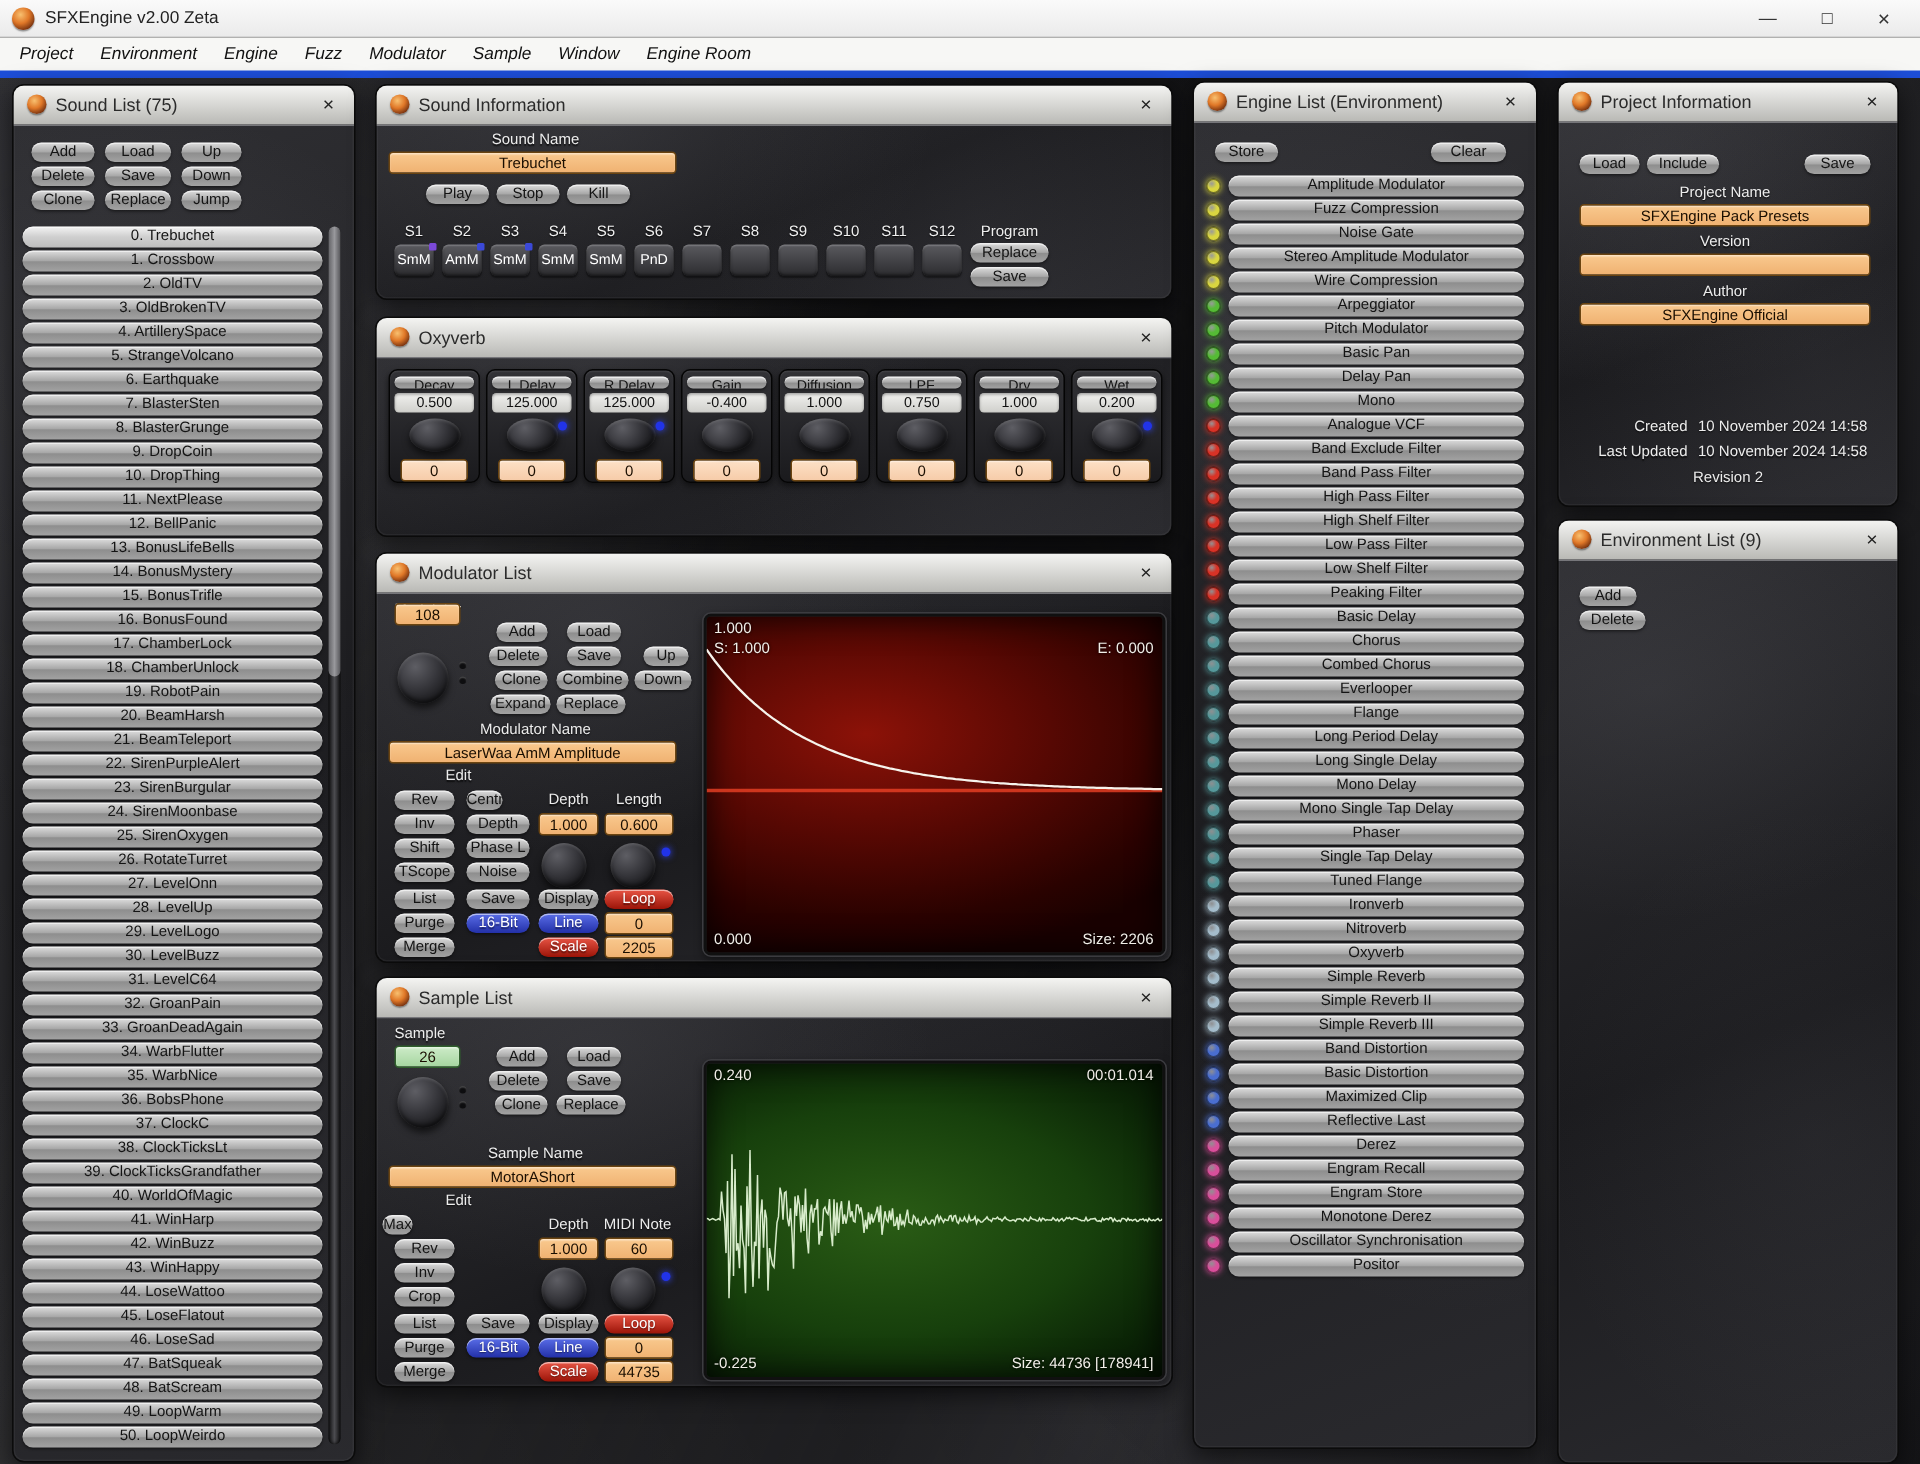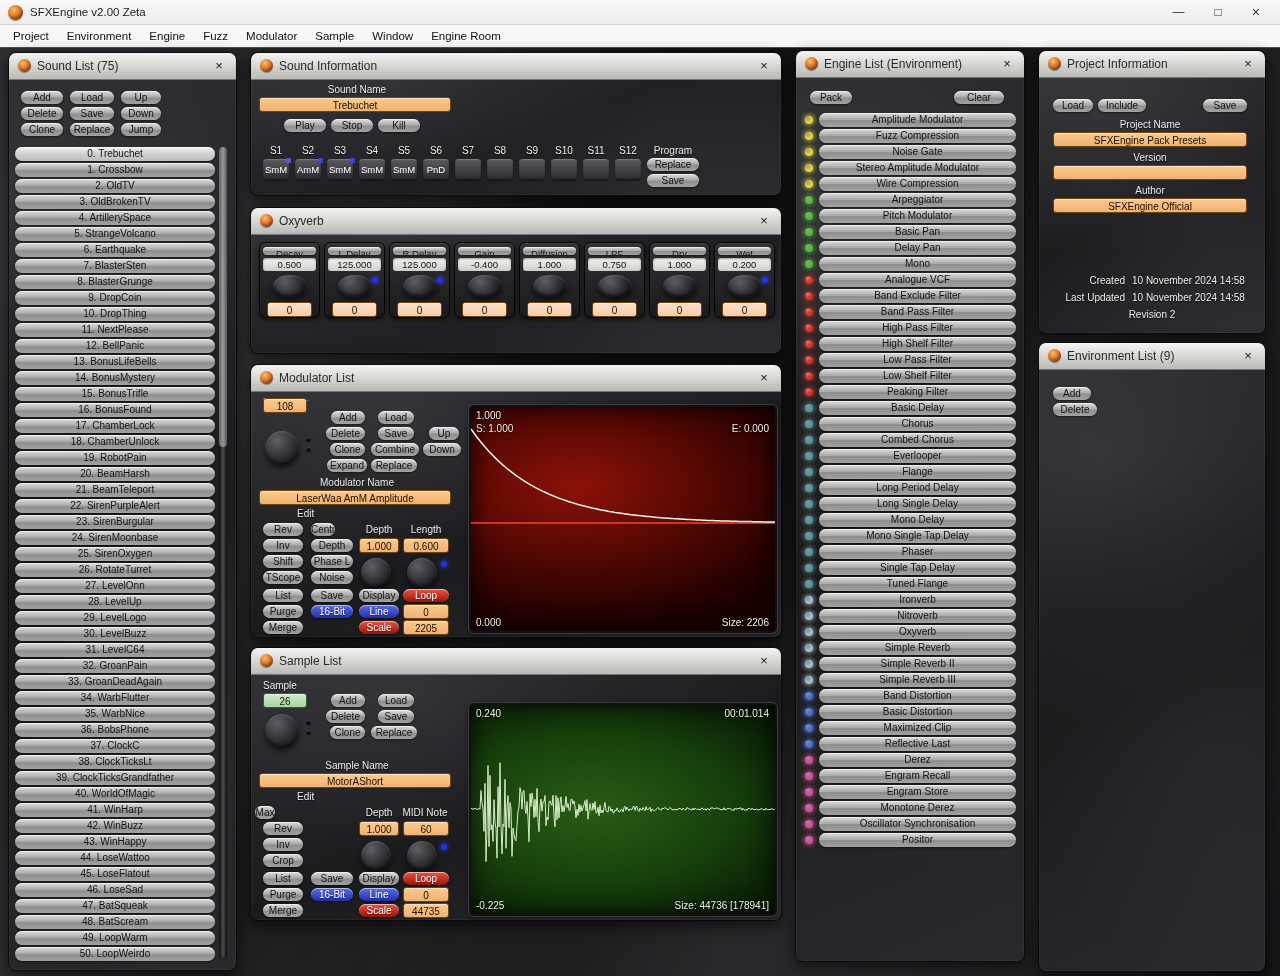--- a/index.html
+++ b/index.html
@@ -2,21 +2,21 @@
 <html><head>
 <meta charset="utf-8">
 <style>
   html,body{margin:0;padding:0;background:#000;}
   .screen{width:1280px;height:976px;font-family:"Liberation Sans","DejaVu Sans",sans-serif;display:flex;flex-direction:column;overflow:hidden;position:relative;}
   
   .titlebar{height:24px;background:linear-gradient(#fafafa,#ebebeb);display:flex;align-items:center;gap:7px;padding:0 8px;border-bottom:1px solid #d6d6d6;}
   .apptitle{font-size:11.5px;color:#222;}
   .wctrls{margin-left:auto;display:flex;gap:30px;padding-right:12px;}
   .wbtn{font-size:12px;color:#333;line-height:24px;}
-  .menubar{height:22px;background:#f7f7f5;display:flex;align-items:center;padding:0 4px;border-bottom:1px solid #1d4ed8;}
+  .menubar{height:22px;background:#f7f7f5;display:flex;align-items:center;padding:0 4px;border-bottom:5px solid #1d4ed8;font-style:italic;}
   .mitem{font-size:11.5px;color:#111;padding:0 9px;}
   
   .main{height:930px;position:relative;background-color:#1f1f21;background-image:
     radial-gradient(ellipse 620px 420px at 12% 22%, rgba(150,150,160,.13), transparent 70%),
     radial-gradient(ellipse 700px 520px at 85% 75%, rgba(140,140,150,.10), transparent 70%),
     radial-gradient(ellipse 420px 640px at 55% 40%, rgba(15,15,18,.55), transparent 75%),
     linear-gradient(118deg,#2c2c30 0%,#19191b 38%,#313135 68%,#17171a 100%);}
   .main::before{content:"";position:absolute;inset:0;pointer-events:none;background:
     linear-gradient(115deg, transparent 18%, rgba(255,255,255,.05) 27%, transparent 36%, rgba(0,0,0,.28) 58%, transparent 74%),
     linear-gradient(62deg, rgba(255,255,255,.035) 8%, transparent 30%, rgba(0,0,0,.3) 82%);}
@@ -447,21 +447,21 @@
         <div class="dlabel" style="right:6px;bottom:3px;">Size: 44736 [178941]</div>
       </div>
     </div>
 
     <div class="panel" id="p-eng">
       <div class="phead">
         <span class="appicon sm"></span>
         <span class="ptitle">Engine List (Environment)</span>
         <span class="pclose">×</span>
       </div>
-      <div class="pill btn abs" style="left:14px;top:40px;width:42px;">Pack</div>
+      <div class="pill btn abs" style="left:14px;top:40px;width:42px;">Store</div>
       <div class="pill btn abs" style="left:158px;top:40px;width:50px;">Clear</div>
       <div class="abs" style="left:8px;top:62px;width:212px;">
           <div class="engrow">
             <span class="led" style="background: radial-gradient(circle at 35% 30%, rgba(255, 255, 255, 0.5), rgb(217, 214, 64) 45%, rgb(217, 214, 64)); box-shadow: rgb(217, 214, 64) 0px 0px 4px;"></span>
             <div class="pill litem eitem">Amplitude Modulator</div>
           </div>
           <div class="engrow">
             <span class="led" style="background: radial-gradient(circle at 35% 30%, rgba(255, 255, 255, 0.5), rgb(217, 214, 64) 45%, rgb(217, 214, 64)); box-shadow: rgb(217, 214, 64) 0px 0px 4px;"></span>
             <div class="pill litem eitem">Fuzz Compression</div>
           </div>

